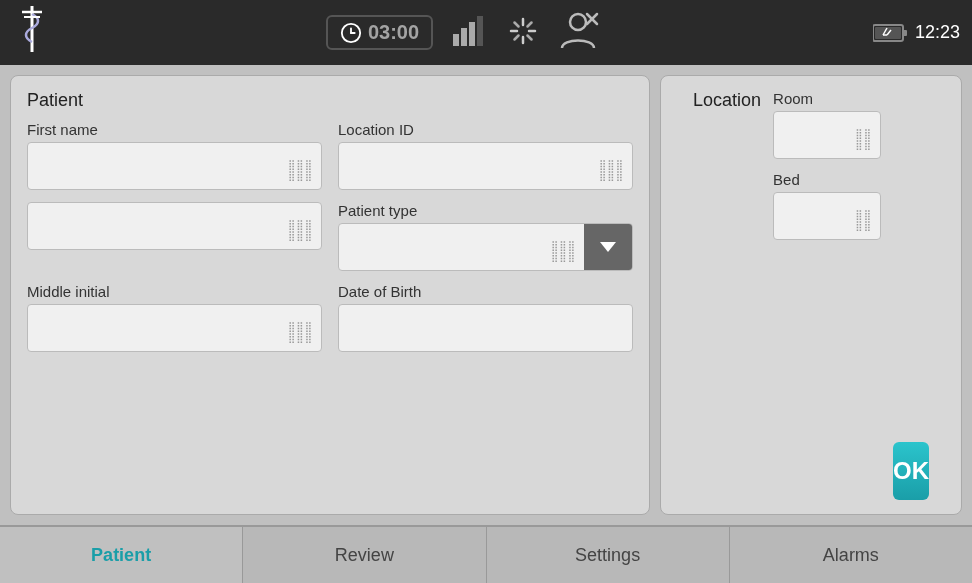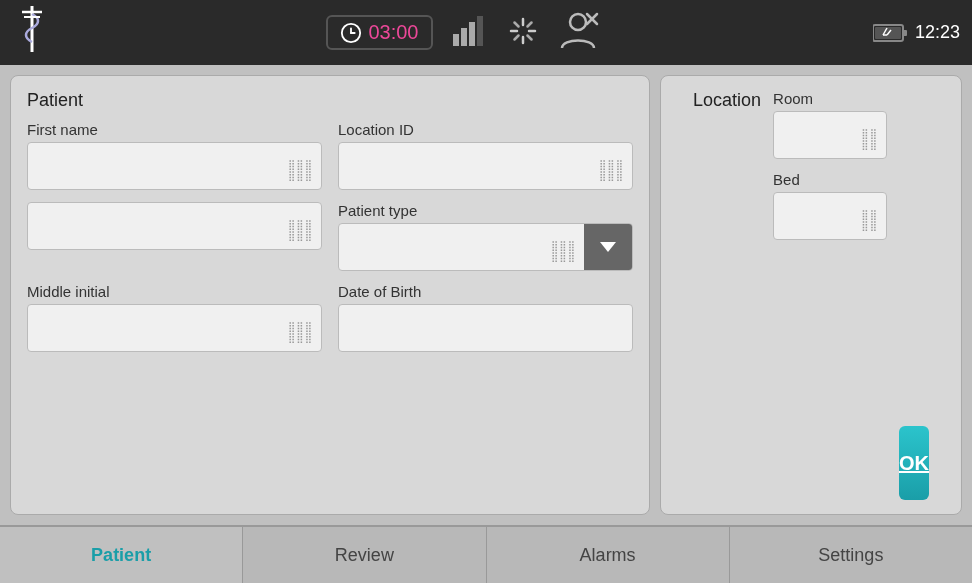--- a/index.html
+++ b/index.html
@@ -41,22 +41,22 @@
       display: flex;
       align-items: center;
       gap: 6px;
       border: 2px solid #555;
       border-radius: 6px;
       padding: 4px 12px;
       color: white;
     }
     .time-text {
       font-size: 20px;
-      color: #ec4899;
-      font-weight: normal;
+      color: #a3a3a3;
+      font-weight: bold;
     }
     .battery-area {
       display: flex;
       align-items: center;
       gap: 6px;
     }
     .clock-time {
       color: white;
       font-size: 18px;
     }
@@ -166,33 +166,32 @@
       flex-direction: column;
       gap: 12px;
     }
     .action-buttons {
       display: flex;
       gap: 8px;
       margin-top: auto;
     }
     .btn-ok {
       flex: 1;
-      height: 74px;
+      height: 58px;
       background: linear-gradient(to bottom, #2bc4cc, #1a9ea8);
       border: none;
       border-radius: 6px;
       color: white;
-      font-size: 20px;
+      font-size: 24px;
       font-weight: bold;
       cursor: pointer;
       text-align: center;
       display: flex;
       align-items: center;
       justify-content: center;
-      text-decoration: underline;
     }
     .btn-clear {
       flex: 1;
       height: 58px;
       background: linear-gradient(to bottom, #999, #777);
       border: none;
       border-radius: 6px;
       color: white;
       font-size: 20px;
       font-weight: bold;
@@ -392,18 +391,18 @@
 </div>
 
 <div class="bottom-nav">
   <div class="nav-tab active">
     <span>Patient</span>
   </div>
   <div class="nav-tab">
     <span>Review</span>
   </div>
   <div class="nav-tab">
+    <span>Settings</span>
+  </div>
+  <div class="nav-tab">
     <span>Alarms</span>
   </div>
-  <div class="nav-tab">
-    <span>Settings</span>
-  </div>
 </div>
 
 </body></html>

